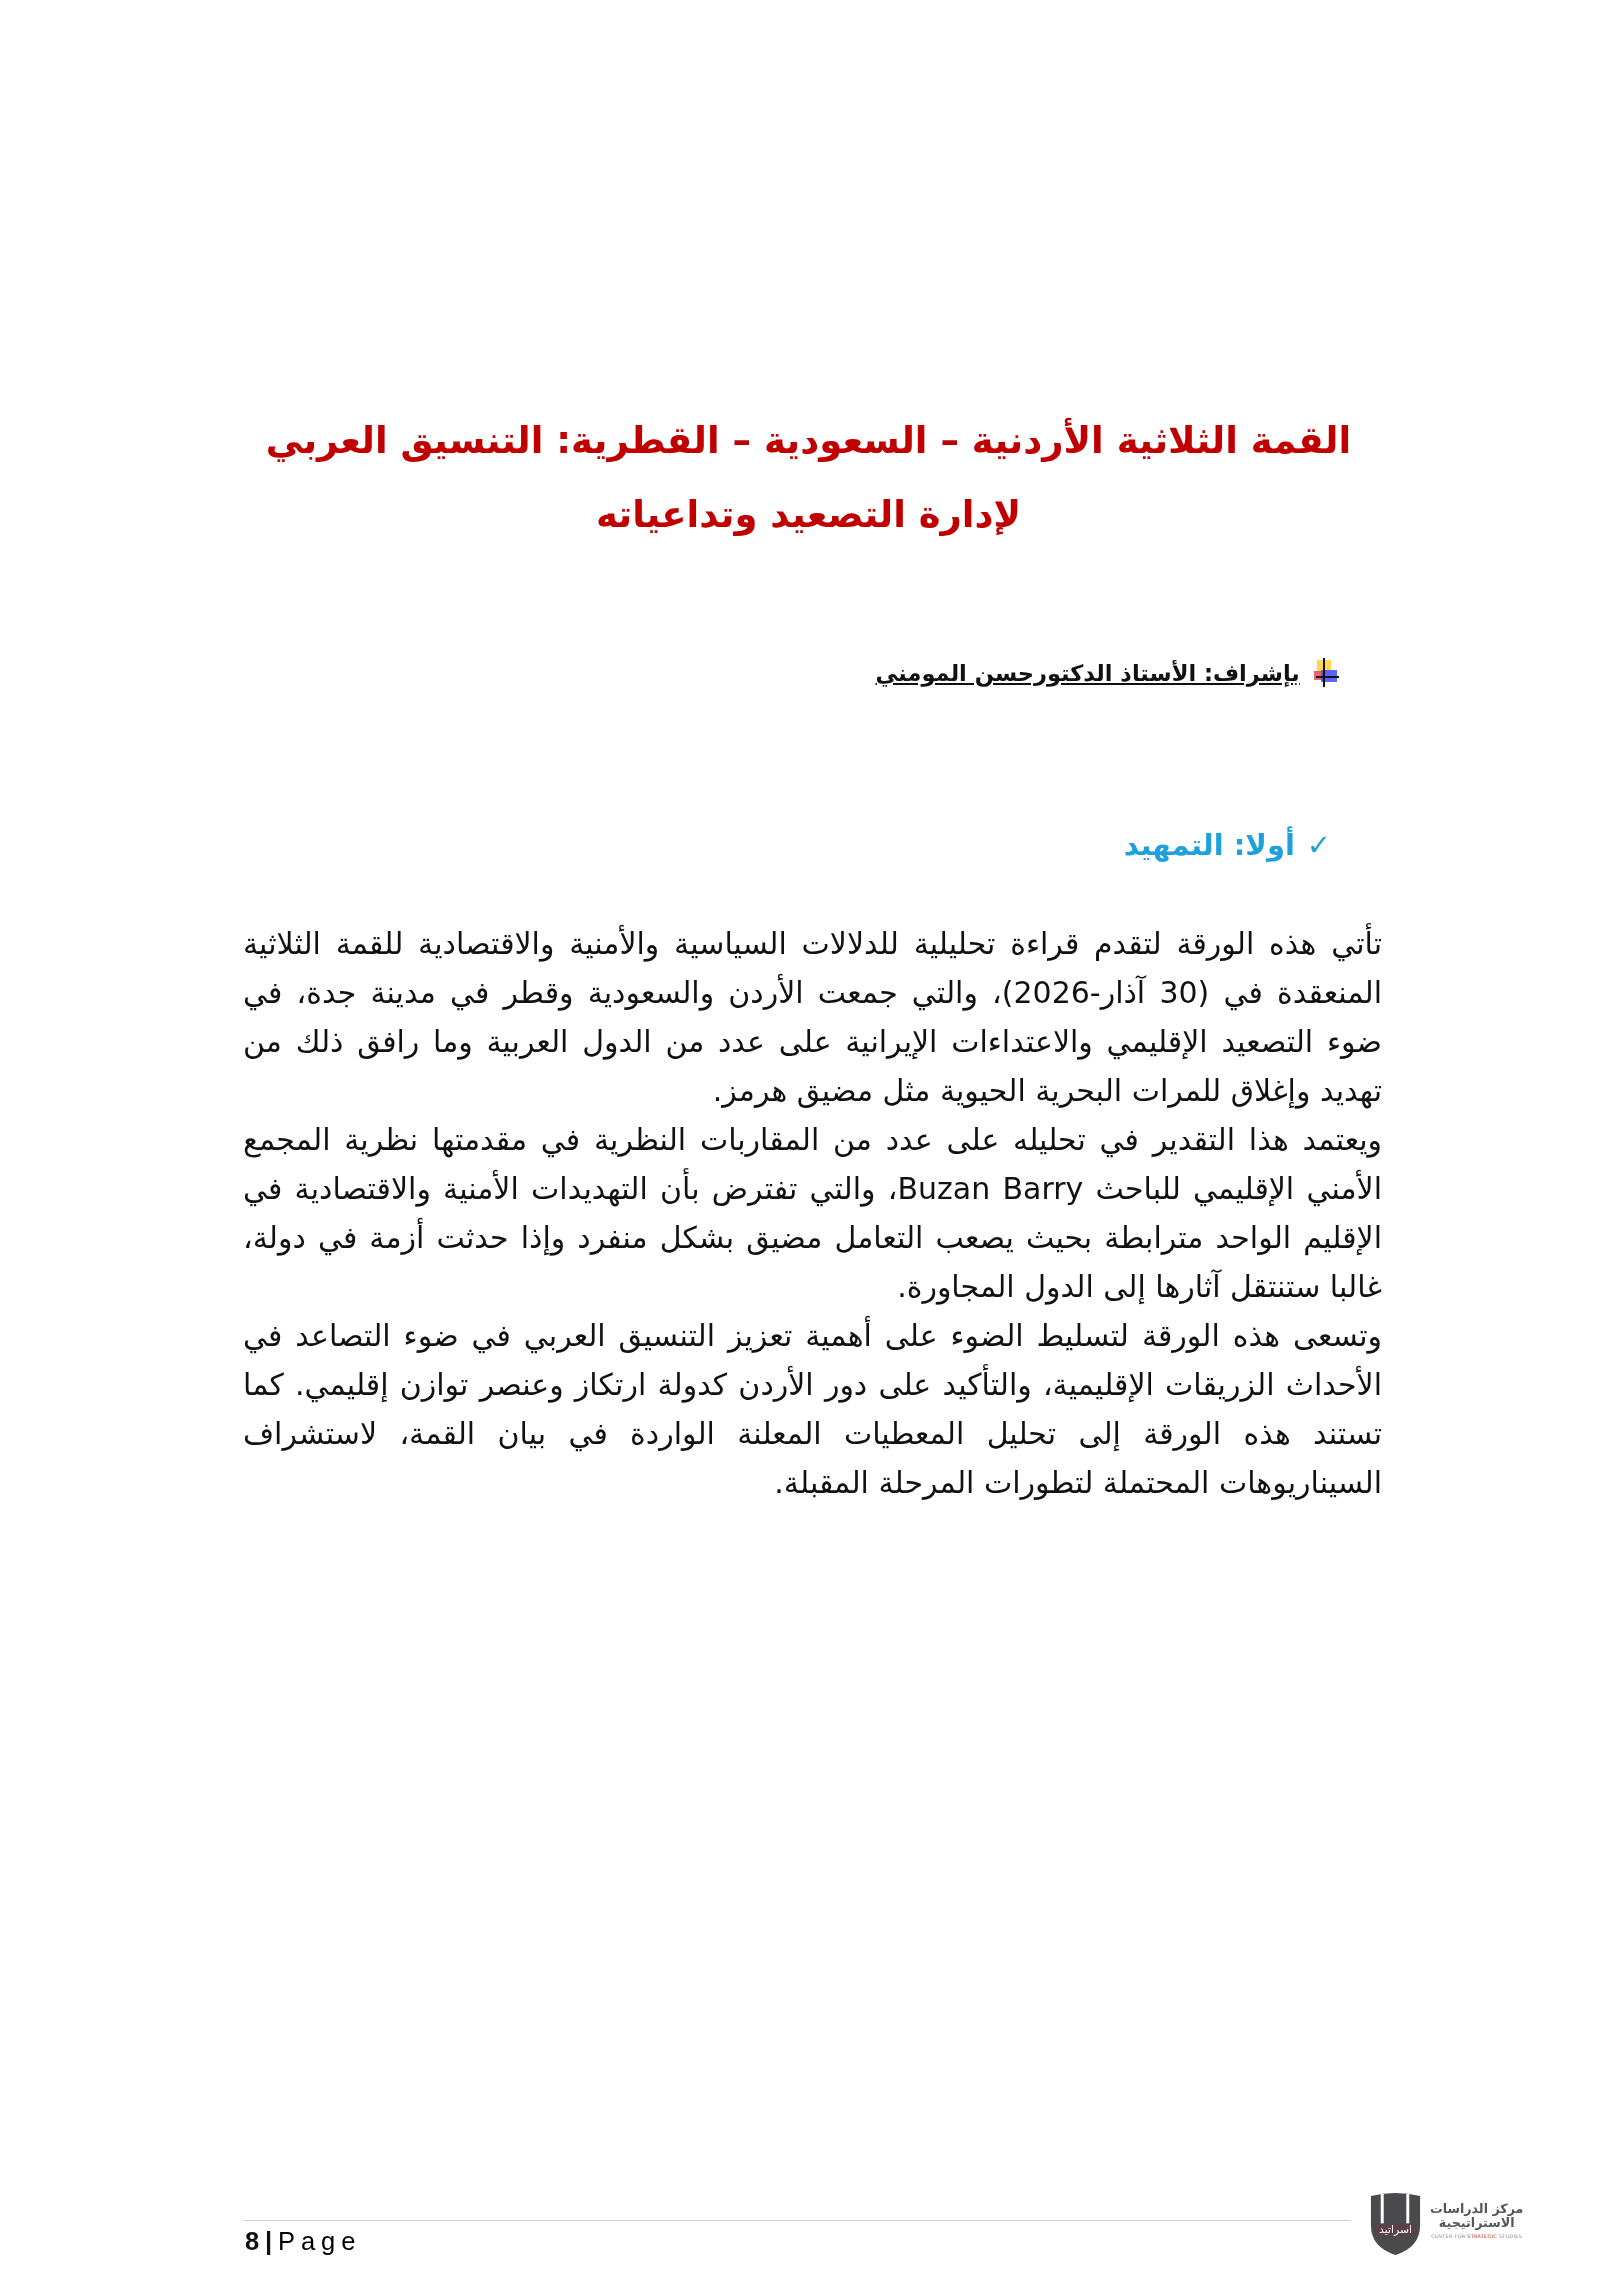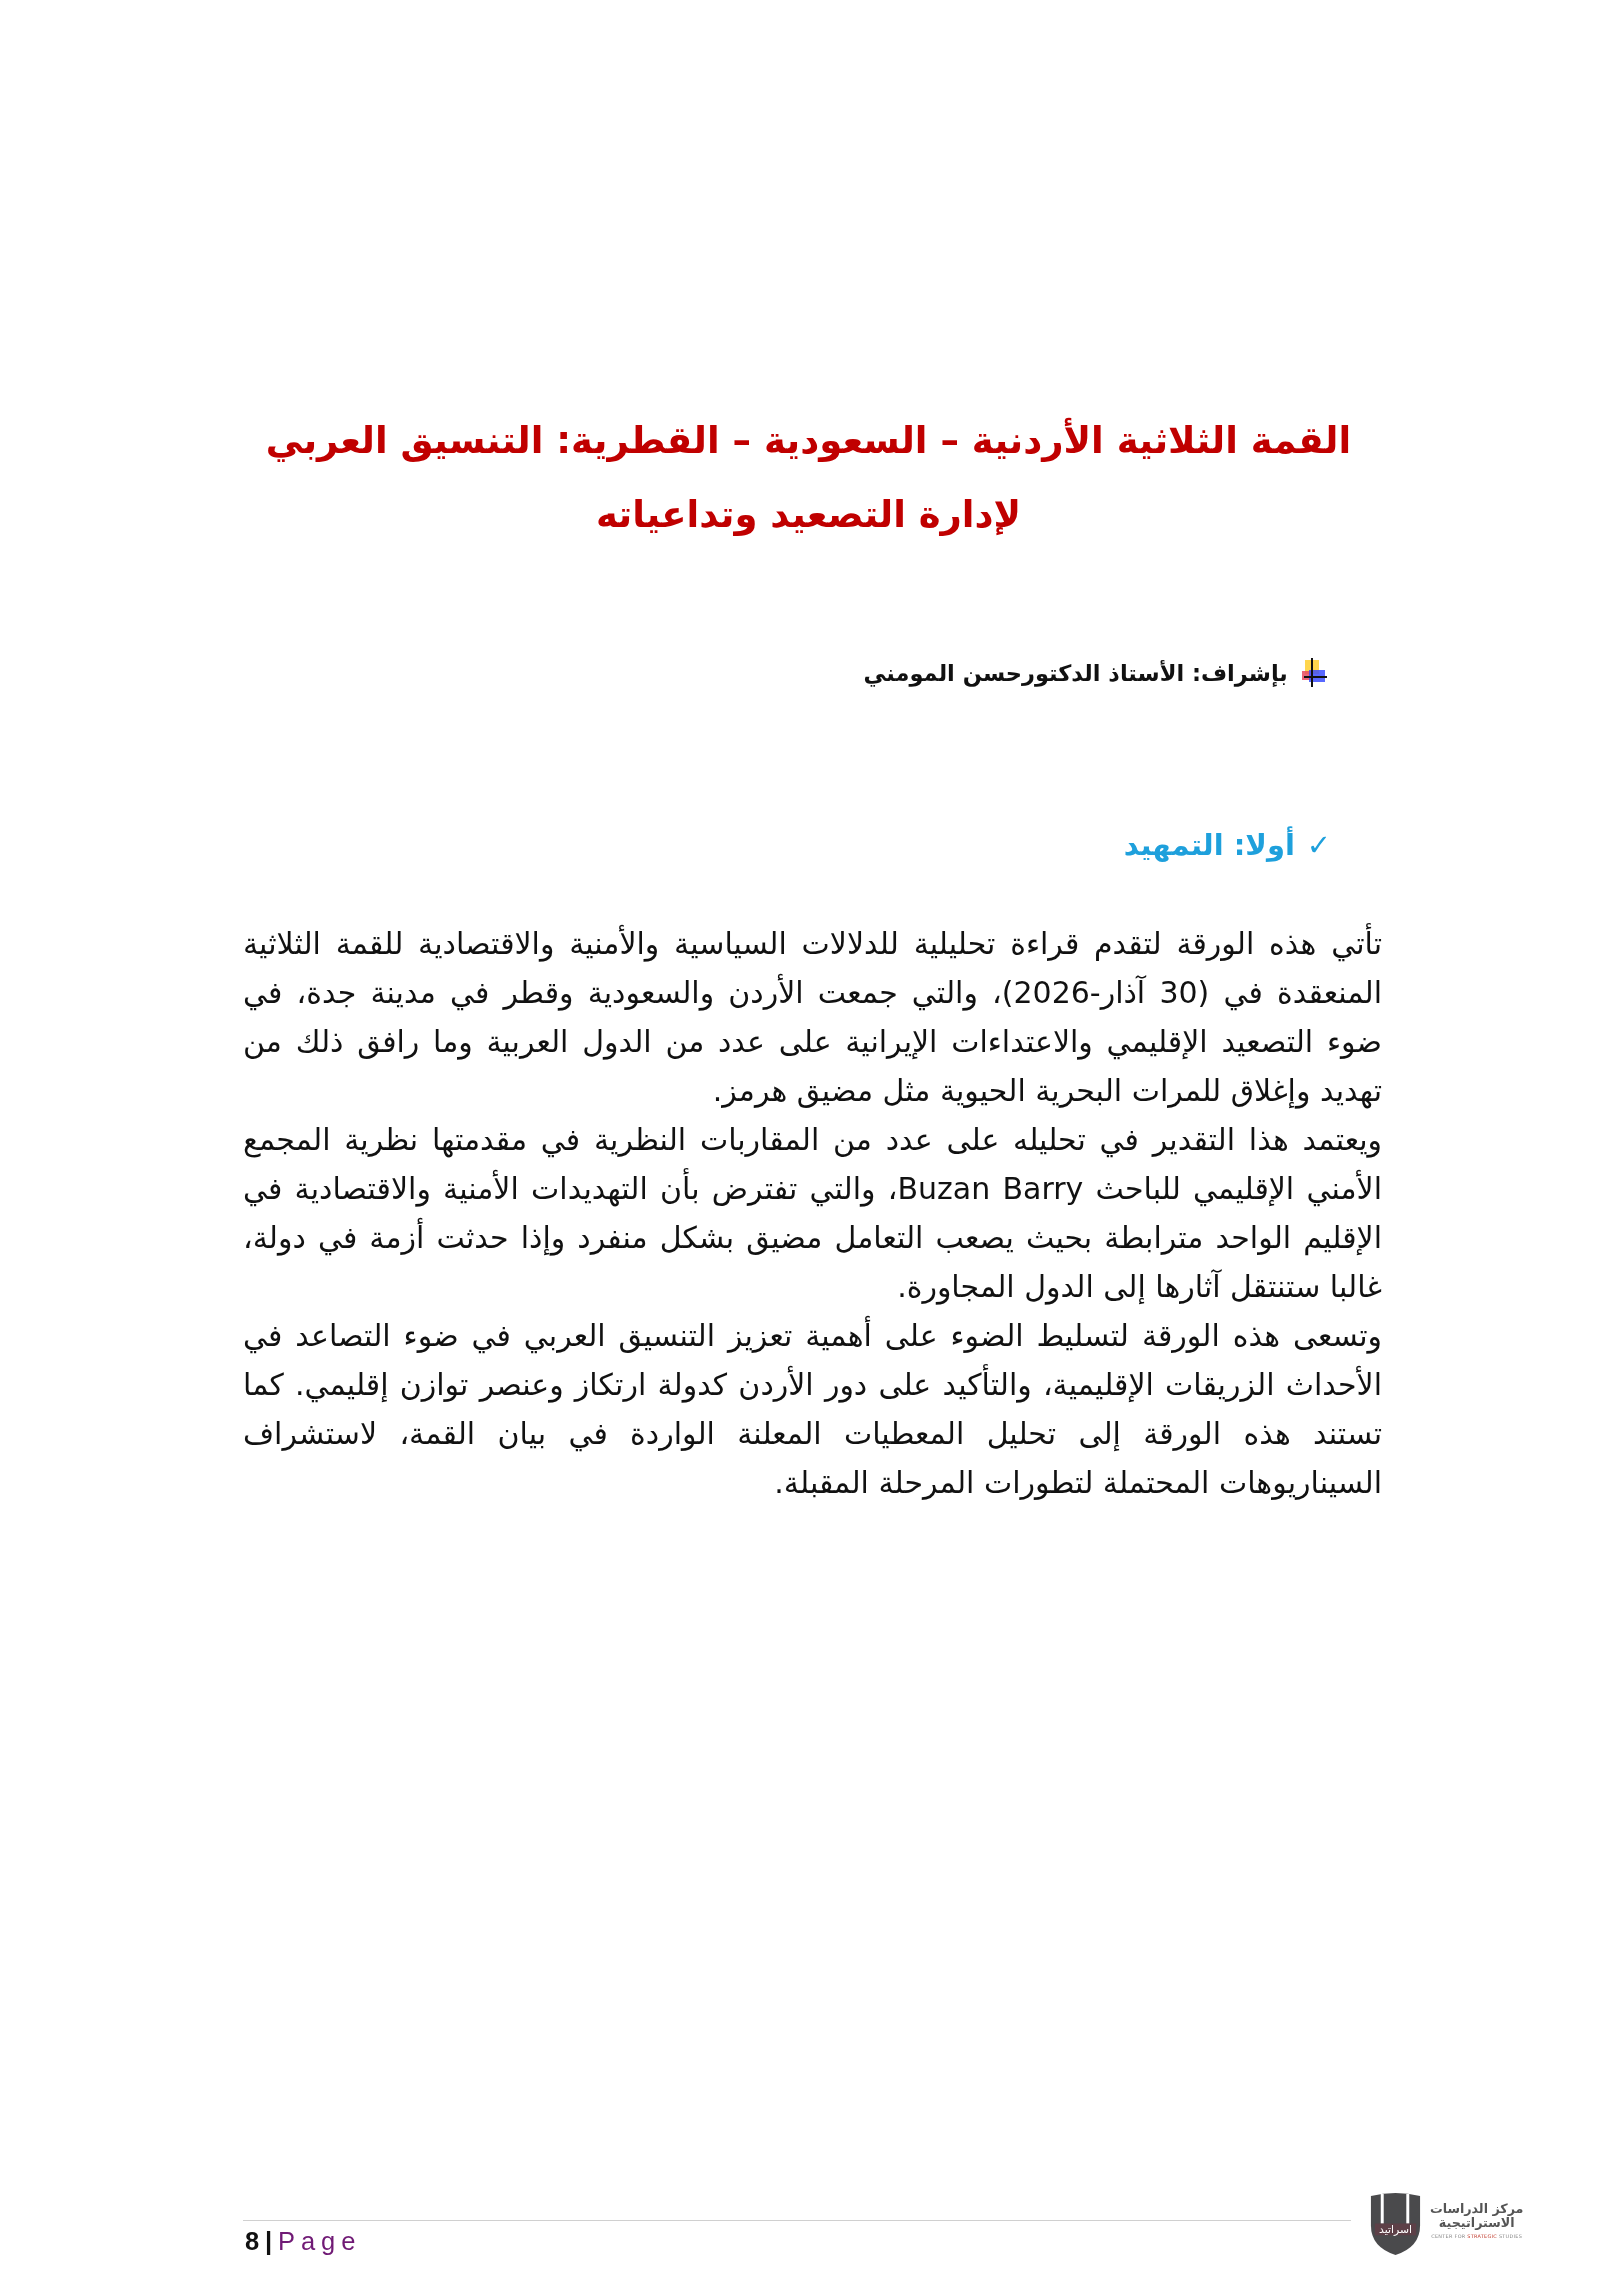--- a/index.html
+++ b/index.html
@@ -4,42 +4,42 @@
 <style>
   html, body { margin: 0; padding: 0; background: #ffffff; }
   body { width: 1621px; height: 2293px; position: relative; overflow: hidden;
          font-family: "DejaVu Sans", sans-serif; color: #111; }
   .page { position: absolute; left: 0; top: 0; width: 1621px; height: 2062px; }
 
   .title { position: absolute; left: 245px; width: 1127px; top: 404px;
            direction: rtl; text-align: center; color: #c00000;
            font-weight: bold; font-size: 37px; line-height: 74px; }
 
-  .credits { position: absolute; right: 294px; top: 651px; direction: rtl; }
+  .credits { position: absolute; right: 282px; top: 651px; direction: rtl; text-decoration: underline; }
   .credit-row { display: flex; align-items: center; height: 43px; font-weight: bold; font-size: 22.5px; }
   .bullet { position: relative; width: 25.5px; height: 29px; margin-left: 13.7px; flex: none; }
   .bullet .sq-y { position: absolute; left: 3.9px; top: 2px; width: 13.7px; height: 13.7px; background: #ffd23a; opacity: .9; }
   .bullet .sq-r { position: absolute; left: 0; top: 12.7px; width: 9.8px; height: 9.8px; background: #e84a5f; opacity: .85; }
   .bullet .sq-b { position: absolute; left: 7.8px; top: 11.8px; width: 15.7px; height: 12.7px; background: #3b4dff; opacity: .85; }
   .bullet .v { position: absolute; left: 9.8px; top: 0; width: 2px; height: 29px; background: #111; }
   .bullet .h { position: absolute; left: 2px; top: 17.6px; width: 23.5px; height: 2px; background: #111; }
 
   .section-heading { position: absolute; right: 290px; top: 828px; direction: rtl;
                      color: #1ea0dc; font-weight: bold; font-size: 29px; display: flex; align-items: center; }
   .check { margin-left: 11.8px; font-size: 29px; }
 
   .body-text { position: absolute; left: 243px; width: 1139px; top: 919px; direction: rtl;
                text-align: justify; font-size: 30px; line-height: 49px; }
   .body-text p { margin: 0; text-align-last: right; }
 
   .footer-line { position: absolute; left: 243px; top: 2220px; width: 1108px; height: 1px; background: #d0d0d0; }
   .page-num { position: absolute; left: 245px; top: 2227px; font-family: "Liberation Sans", sans-serif; font-size: 25.5px; }
   .page-num .num { font-weight: bold; color: #111; }
   .page-num .sep { font-weight: bold; color: #111; margin: 0 5.9px; }
-  .page-num .word { color: #701a75; letter-spacing: 5.9px; }
+  .page-num .word { color: #000000; letter-spacing: 5.9px; }
 
   .logo { position: absolute; left: 1367px; top: 2184px; width: 172px; height: 78px; display: flex; align-items: center; }
   .shield { width: 57px; height: 67px; flex: none; }
   .logo-text { direction: rtl; margin-left: 5.9px; color: #555; font-size: 12.7px; font-weight: bold; line-height: 13.7px; text-align: center; }
   .logo-en { font-size: 4.9px; color: #888; font-weight: normal; letter-spacing: 0.3px; }
   .logo-en .hl { color: #c0392b; }
 </style>
 </head>
 <body>
 

